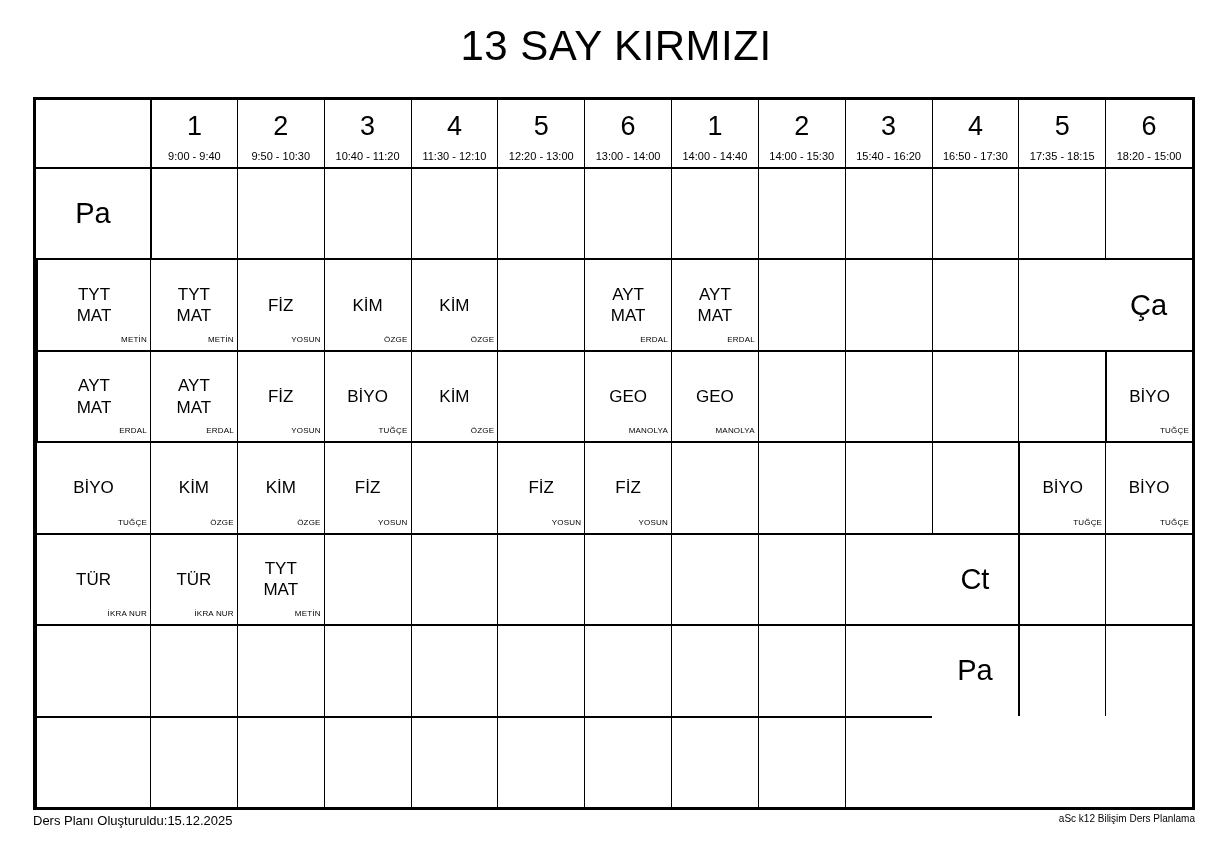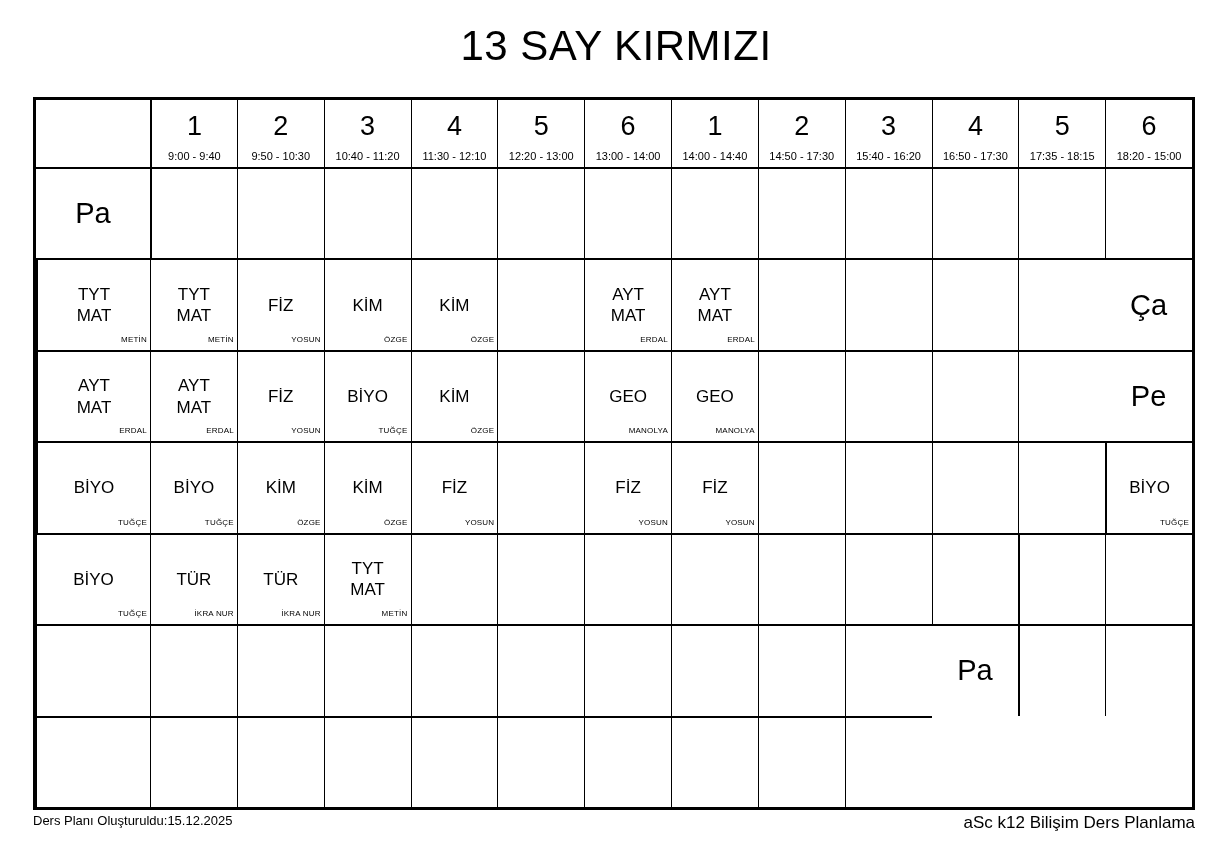--- a/index.html
+++ b/index.html
@@ -96,21 +96,21 @@
   .footer-left {
     position: absolute;
     left: 33px;
     top: 813px;
     font-size: 13px;
   }
   .footer-right {
     position: absolute;
     right: 29px;
     top: 813px;
-    font-size: 17px;
+    font-size: 10px;
     text-align: left;
   }
 </style>
 </head>
 <body>
 
 <div class="title">13 SAY KIRMIZI</div>
 
 <div class="timetable">
     <div class="cell first-row first-col"></div>
@@ -137,21 +137,21 @@
     <div class="cell first-row phead">
       <div class="pnum">6</div>
       <div class="ptime">13:00 - 14:00</div>
     </div>
     <div class="cell first-row phead">
       <div class="pnum">1</div>
       <div class="ptime">14:00 - 14:40</div>
     </div>
     <div class="cell first-row phead">
       <div class="pnum">2</div>
-      <div class="ptime">14:50 - 17:30</div>
+      <div class="ptime">14:00 - 15:30</div>
     </div>
     <div class="cell first-row phead">
       <div class="pnum">3</div>
       <div class="ptime">15:40 - 16:20</div>
     </div>
     <div class="cell first-row phead">
       <div class="pnum">4</div>
       <div class="ptime">16:50 - 17:30</div>
     </div>
     <div class="cell first-row phead">
@@ -241,21 +241,20 @@
       <div class="lesson-teacher">MANOLYA</div>
     </div>
     <div class="cell ">
       <div class="lesson-subject">GEO</div>
       <div class="lesson-teacher">MANOLYA</div>
     </div>
     <div class="cell "></div>
     <div class="cell "></div>
     <div class="cell "></div>
     <div class="cell "></div>
-    <div class="cell first-col day">Pe</div>
     <div class="cell day-sep">
       <div class="lesson-subject">BİYO</div>
       <div class="lesson-teacher">TUĞÇE</div>
     </div>
     <div class="cell ">
       <div class="lesson-subject">BİYO</div>
       <div class="lesson-teacher">TUĞÇE</div>
     </div>
     <div class="cell ">
       <div class="lesson-subject">KİM</div>
@@ -303,20 +302,21 @@
 MAT</div>
       <div class="lesson-teacher">METİN</div>
     </div>
     <div class="cell "></div>
     <div class="cell "></div>
     <div class="cell "></div>
     <div class="cell "></div>
     <div class="cell "></div>
     <div class="cell "></div>
     <div class="cell "></div>
+    <div class="cell first-col day">Ct</div>
     <div class="cell day-sep"></div>
     <div class="cell "></div>
     <div class="cell "></div>
     <div class="cell "></div>
     <div class="cell "></div>
     <div class="cell "></div>
     <div class="cell "></div>
     <div class="cell "></div>
     <div class="cell "></div>
     <div class="cell "></div>

